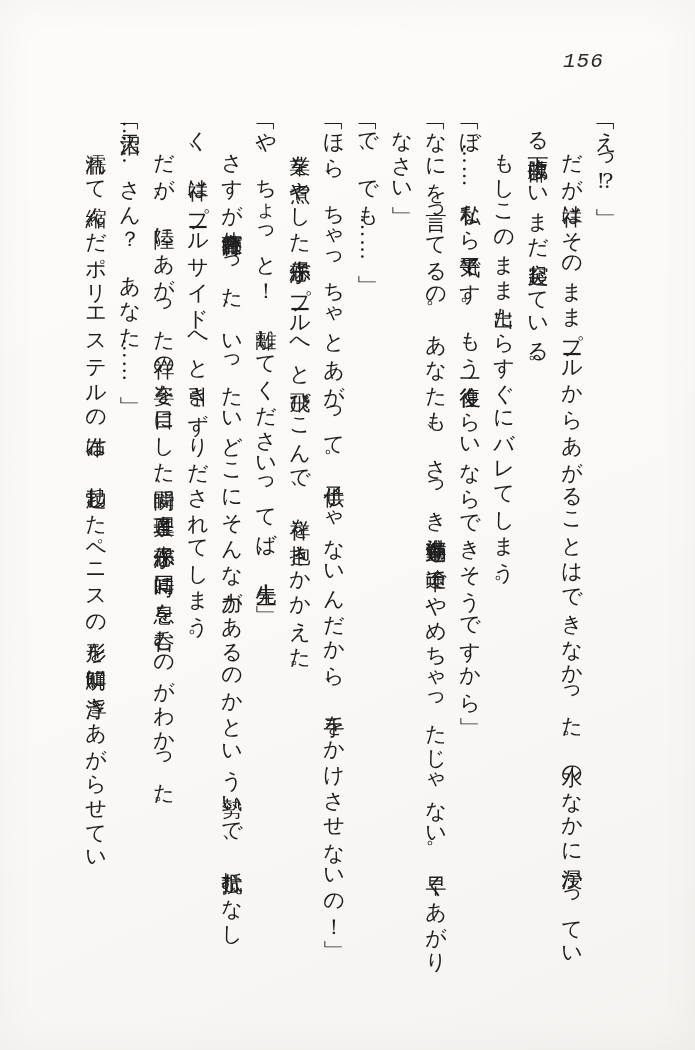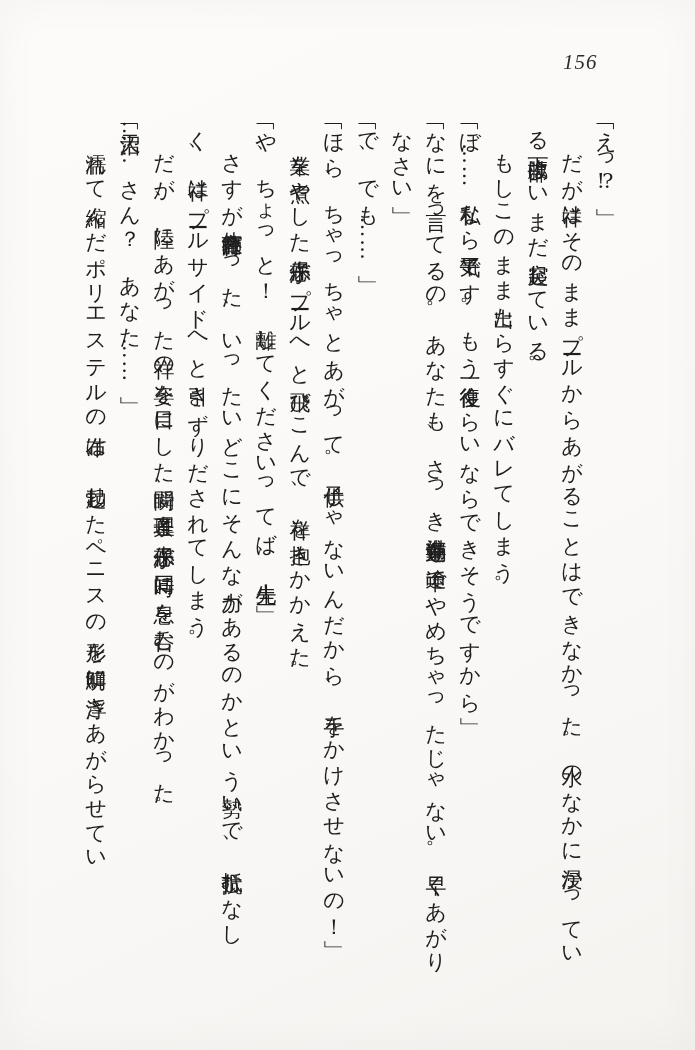--- a/index.html
+++ b/index.html
@@ -14,21 +14,21 @@
     width: 695px;
     height: 1050px;
     background: linear-gradient(155deg, #fcfbfa 0%, #faf9f7 55%, #f4f3f0 100%);
     box-shadow: inset 0 0 45px rgba(0,0,0,0.035);
     overflow: hidden;
   }
   .page-number {
     position: absolute;
     top: 50px;
     left: 563px;
-    font-family: Liberation Serif, serif;
+    font-family: Liberation Mono, monospace;
     font-style: italic;
     font-size: 21px;
     letter-spacing: 1px;
     color: #2b2b2b;
   }
   .text-block {
     position: absolute;
     top: 116px;
     right: 72px;
     height: 862px;

